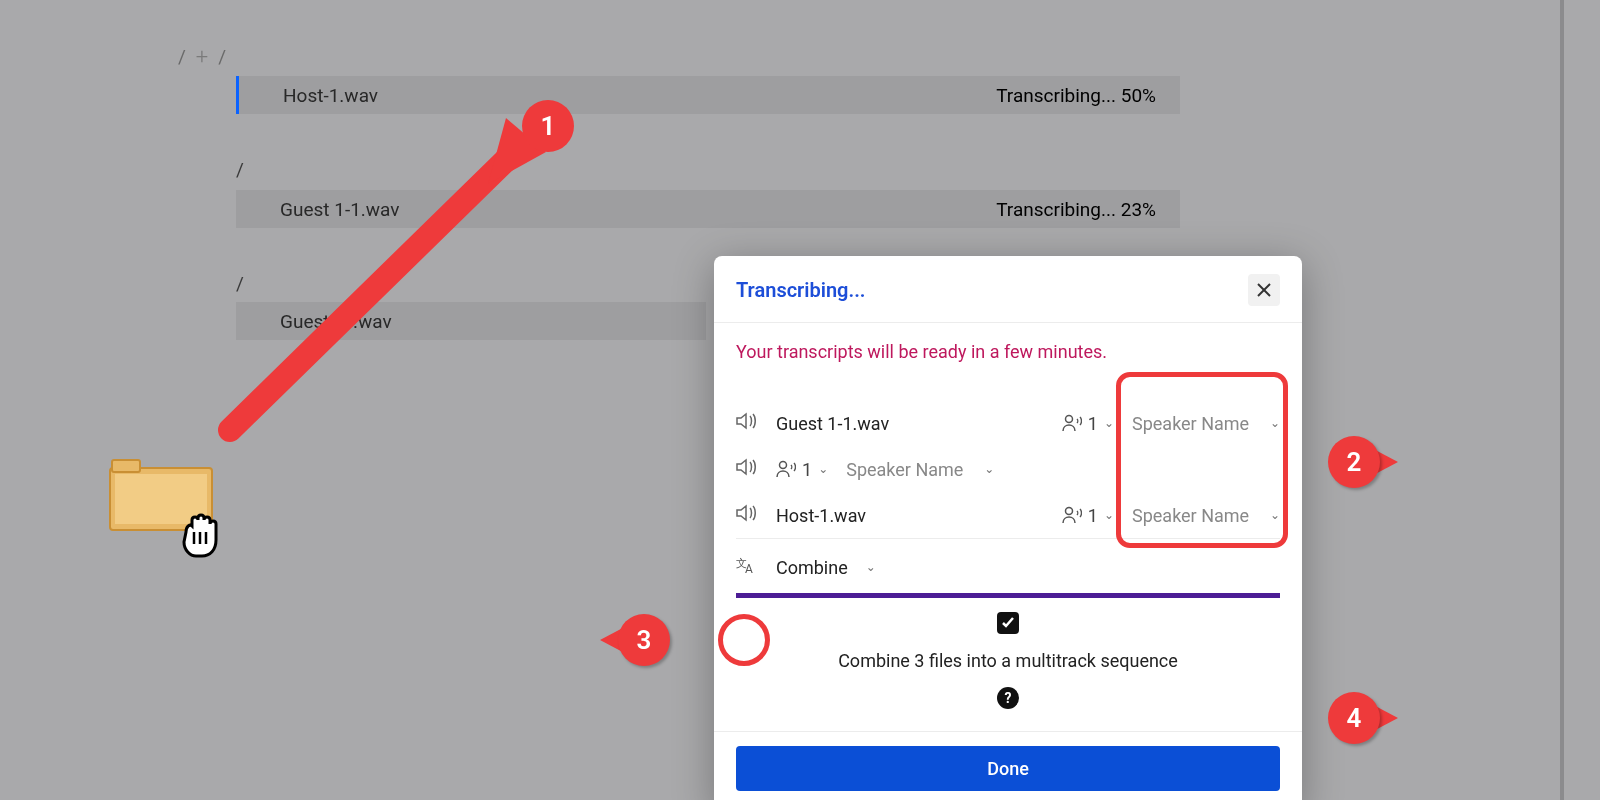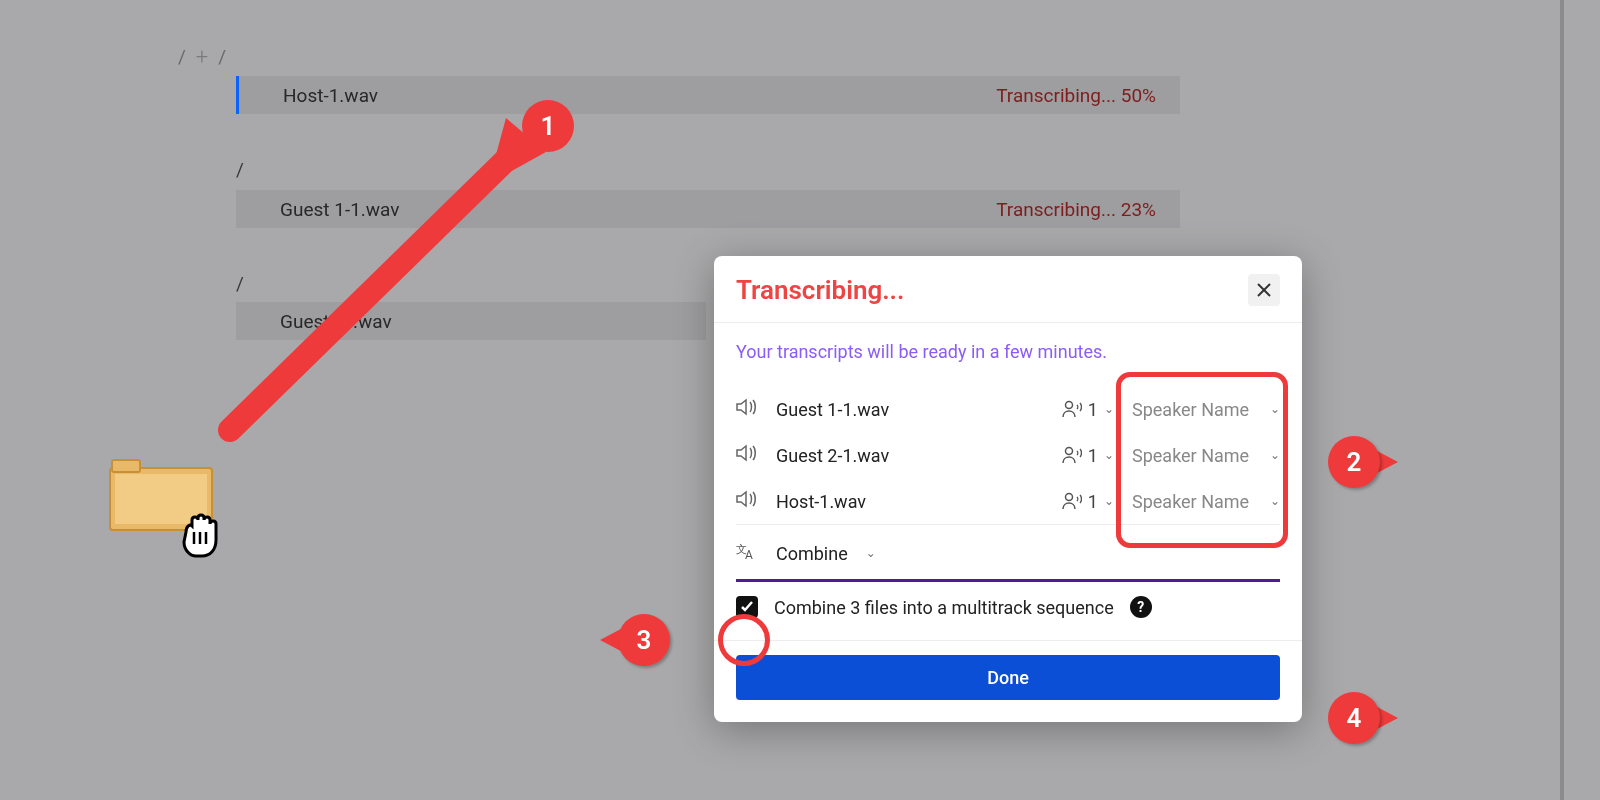--- a/index.html
+++ b/index.html
@@ -36,21 +36,21 @@
     display: flex;
     align-items: center;
     padding-left: 44px;
     padding-right: 24px;
     font-size: 19px;
     color: #282828;
     width: 944px;
     justify-content: space-between;
   }
   .file-row.active { border-left: 3px solid #0b63ff; }
-  .file-row .status { text-align: right; color: #7f1d1d; }
+  .file-row .status { text-align: right; color: #000000; }
   .row-label-above {
     position: absolute;
     left: 236px;
     font-size: 19px;
     color: #3a3a3a;
   }
 
   
   .folder {
     position: absolute;
@@ -136,29 +136,29 @@
     box-shadow: 0 8px 40px rgba(0,0,0,0.30);
     overflow: hidden;
   }
   .modal-head {
     display: flex;
     align-items: center;
     justify-content: space-between;
     padding: 18px 22px 16px 22px;
     border-bottom: 1px solid #ececec;
   }
-  .modal-head .title { font-size: 26px; font-weight: 600; color: #ef4444; }
+  .modal-head .title { font-size: 20px; font-weight: 600; color: #1d4ed8; }
   .close-btn {
     width: 32px; height: 32px;
     display: flex; align-items: center; justify-content: center;
     background: #f1f1f1;
     border-radius: 4px;
   }
   .modal-body { padding: 18px 22px 6px 22px; }
-  .subtext { font-size: 18px; color: #8b5cf6; margin-bottom: 24px; }
+  .subtext { font-size: 18px; color: #be185d; margin-bottom: 38px; }
   .file-line {
     display: flex;
     align-items: center;
     gap: 18px;
     padding: 12px 0;
     font-size: 18px;
   }
   .file-line .audio-ico { width: 22px; flex: 0 0 22px; color: #666; }
   .file-line .fname { flex: 1; color: #222; }
   .file-line .people { display: flex; align-items: center; gap: 6px; color: #444; }
@@ -176,23 +176,24 @@
     display: flex; align-items: center; gap: 18px;
     padding: 16px 0 14px 0;
     border-top: 1px solid #ececec;
     font-size: 18px;
     color: #222;
   }
   .lang-row .lang-ico { width: 22px; color: #555; }
   .combine-row {
     display: flex; align-items: center; gap: 16px;
     padding: 14px 0 16px 0;
-    border-top: 3px solid #4c1d95;
+    border-top: 5px solid #4c1d95;
     font-size: 18px;
     color: #222;
+    flex-direction: column;
   }
   .combine-row .cb {
     width: 22px; height: 22px;
     background: #111;
     border-radius: 4px;
     display: flex; align-items: center; justify-content: center;
   }
   .combine-row .help {
     width: 22px; height: 22px;
     background: #111;
@@ -333,21 +334,20 @@
       </span>
     </div>
 
     <div class="file-line">
       <span class="audio-ico">
         <svg width="22" height="18" viewBox="0 0 22 18">
             <path d="M1 6v6h4l5 4V2L5 6H1z" fill="none" stroke="#666" stroke-width="1.5"></path>
             <path d="M14 4c2 2 2 8 0 10M17 2c3 3 3 11 0 14" fill="none" stroke="#666" stroke-width="1.5"></path>
           </svg>
       </span>
-      <span class="fname">Guest 2-1.wav</span>
       <span class="people">
         <svg width="20" height="18" viewBox="0 0 20 18">
             <circle cx="7" cy="5" r="3.5" fill="none" stroke="#555" stroke-width="1.5"></circle>
             <path d="M1 17c0-4 3-6 6-6s6 2 6 6" fill="none" stroke="#555" stroke-width="1.5"></path>
             <path d="M15 5c1 1 1 3 0 4M18 3c2 2 2 6 0 8" fill="none" stroke="#555" stroke-width="1.4"></path>
           </svg>
         <span class="ct">1</span>
         <span class="chev">⌄</span>
       </span>
       <span class="speaker-select">

